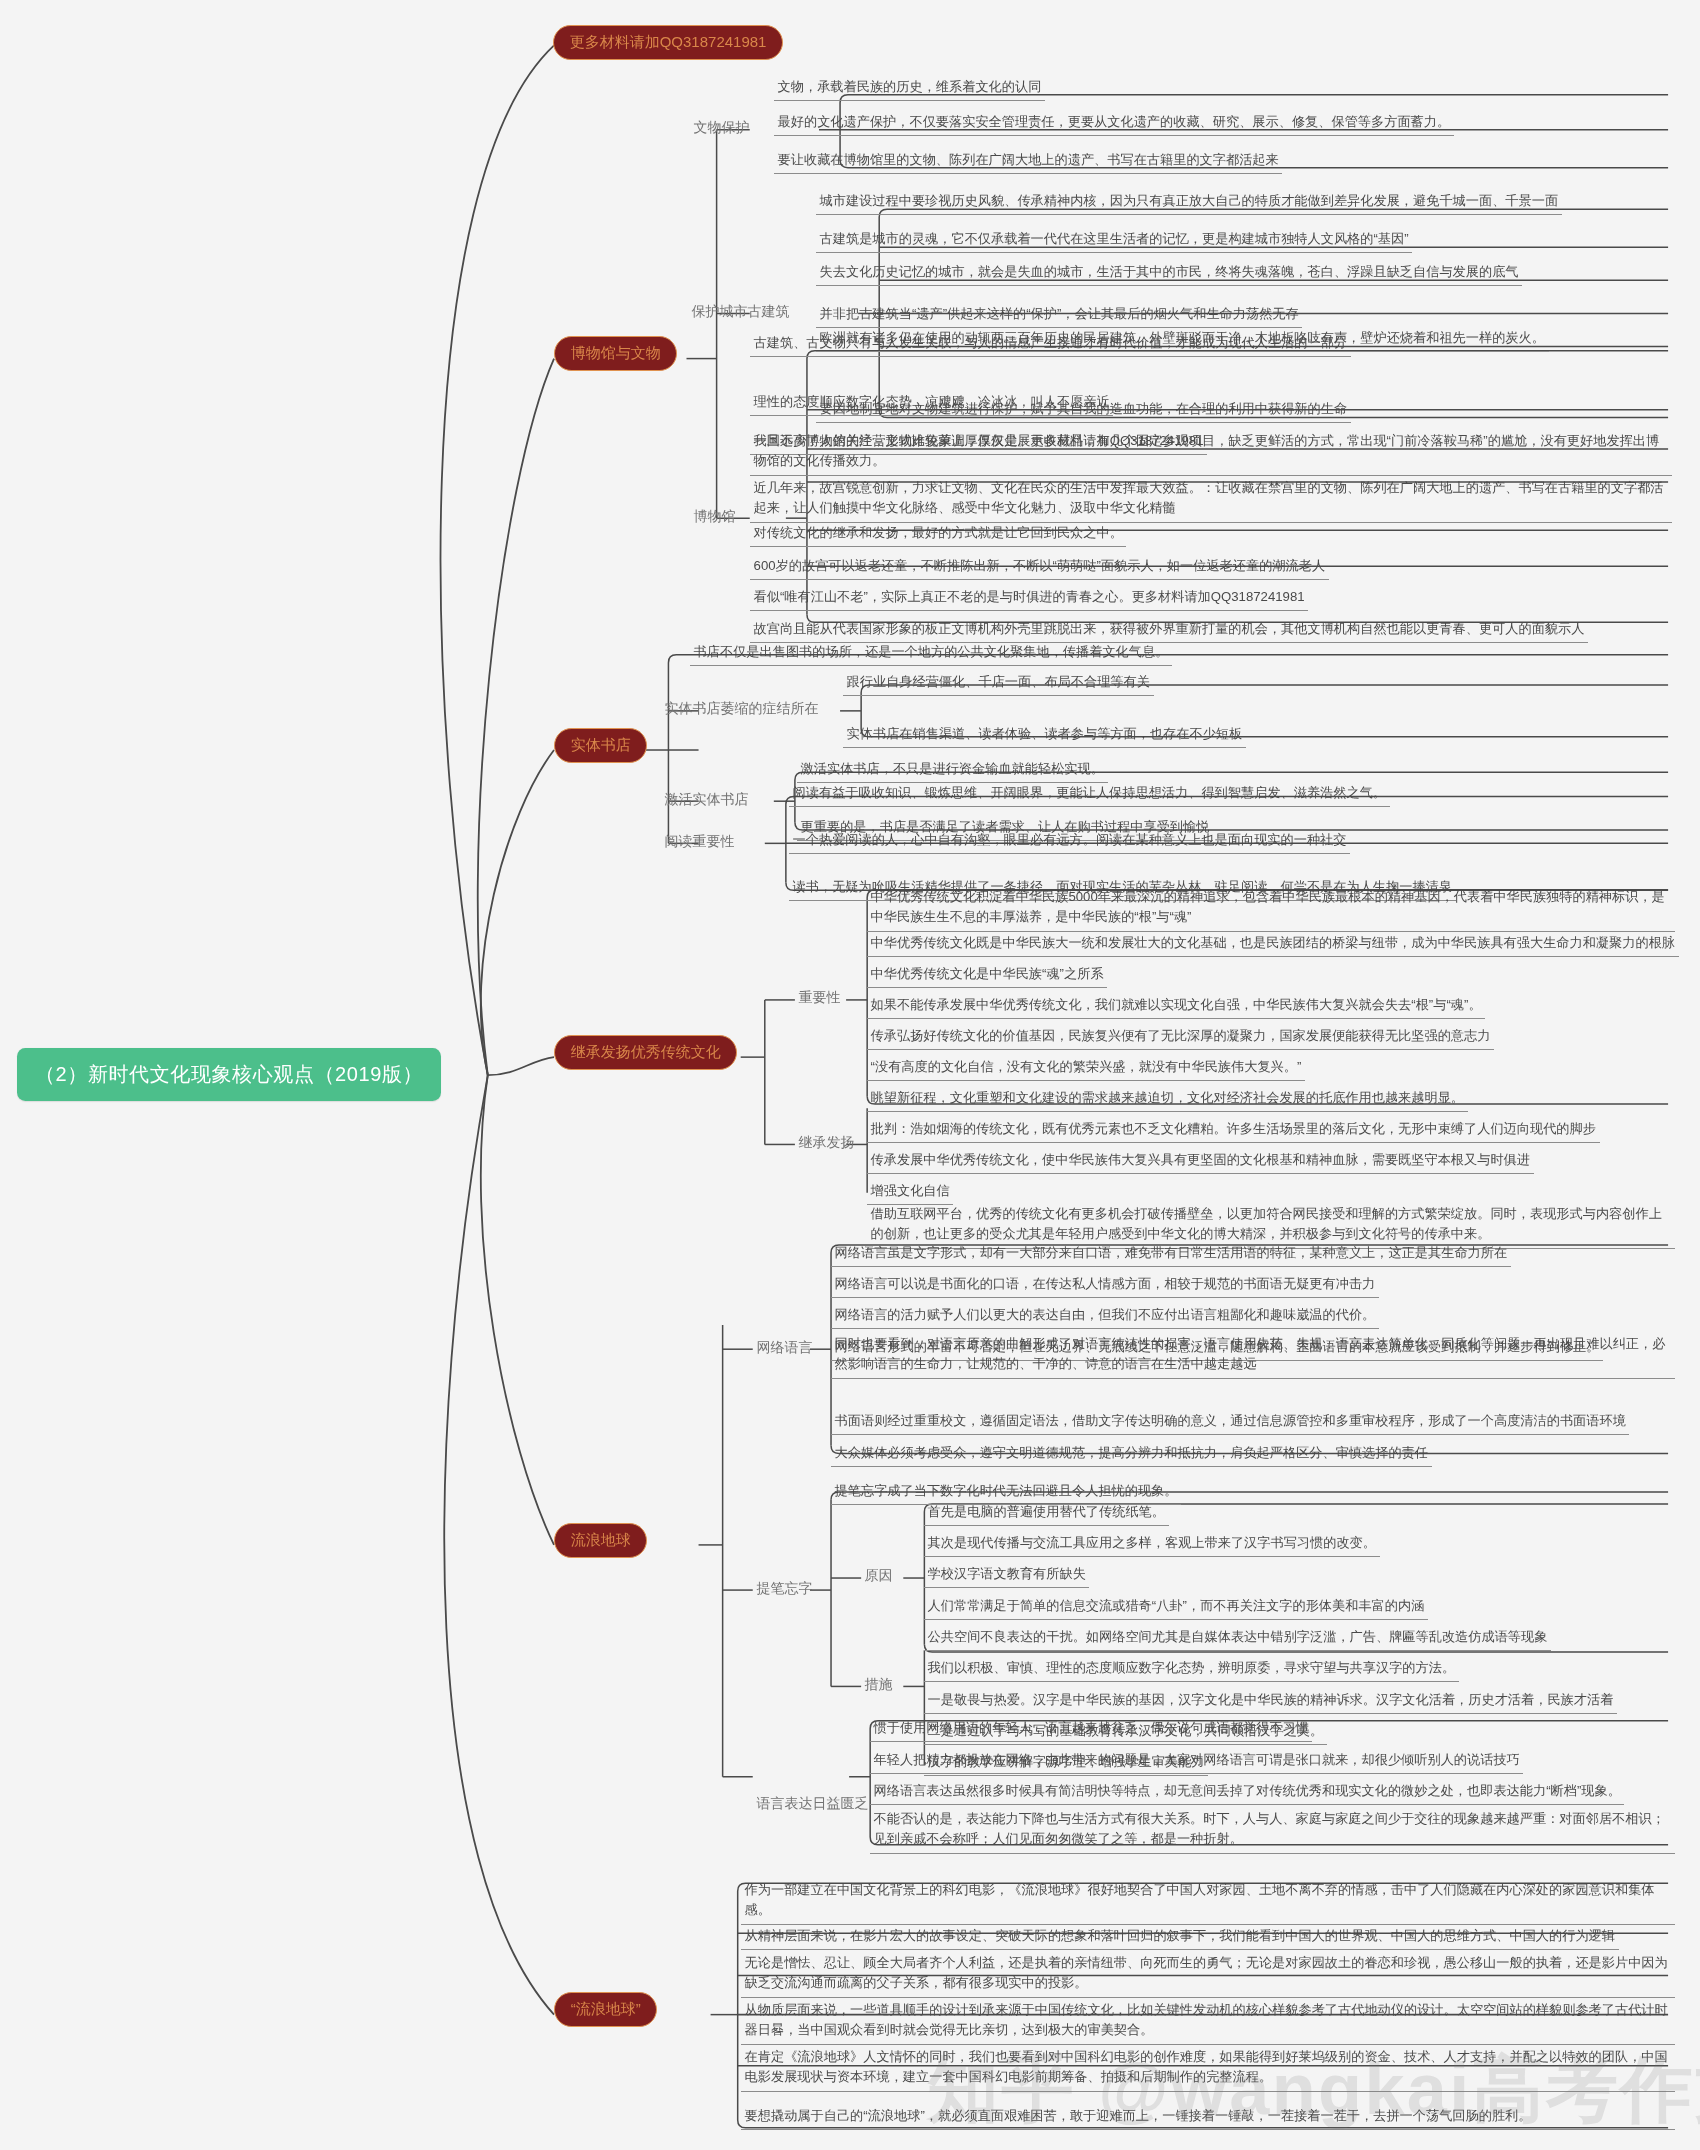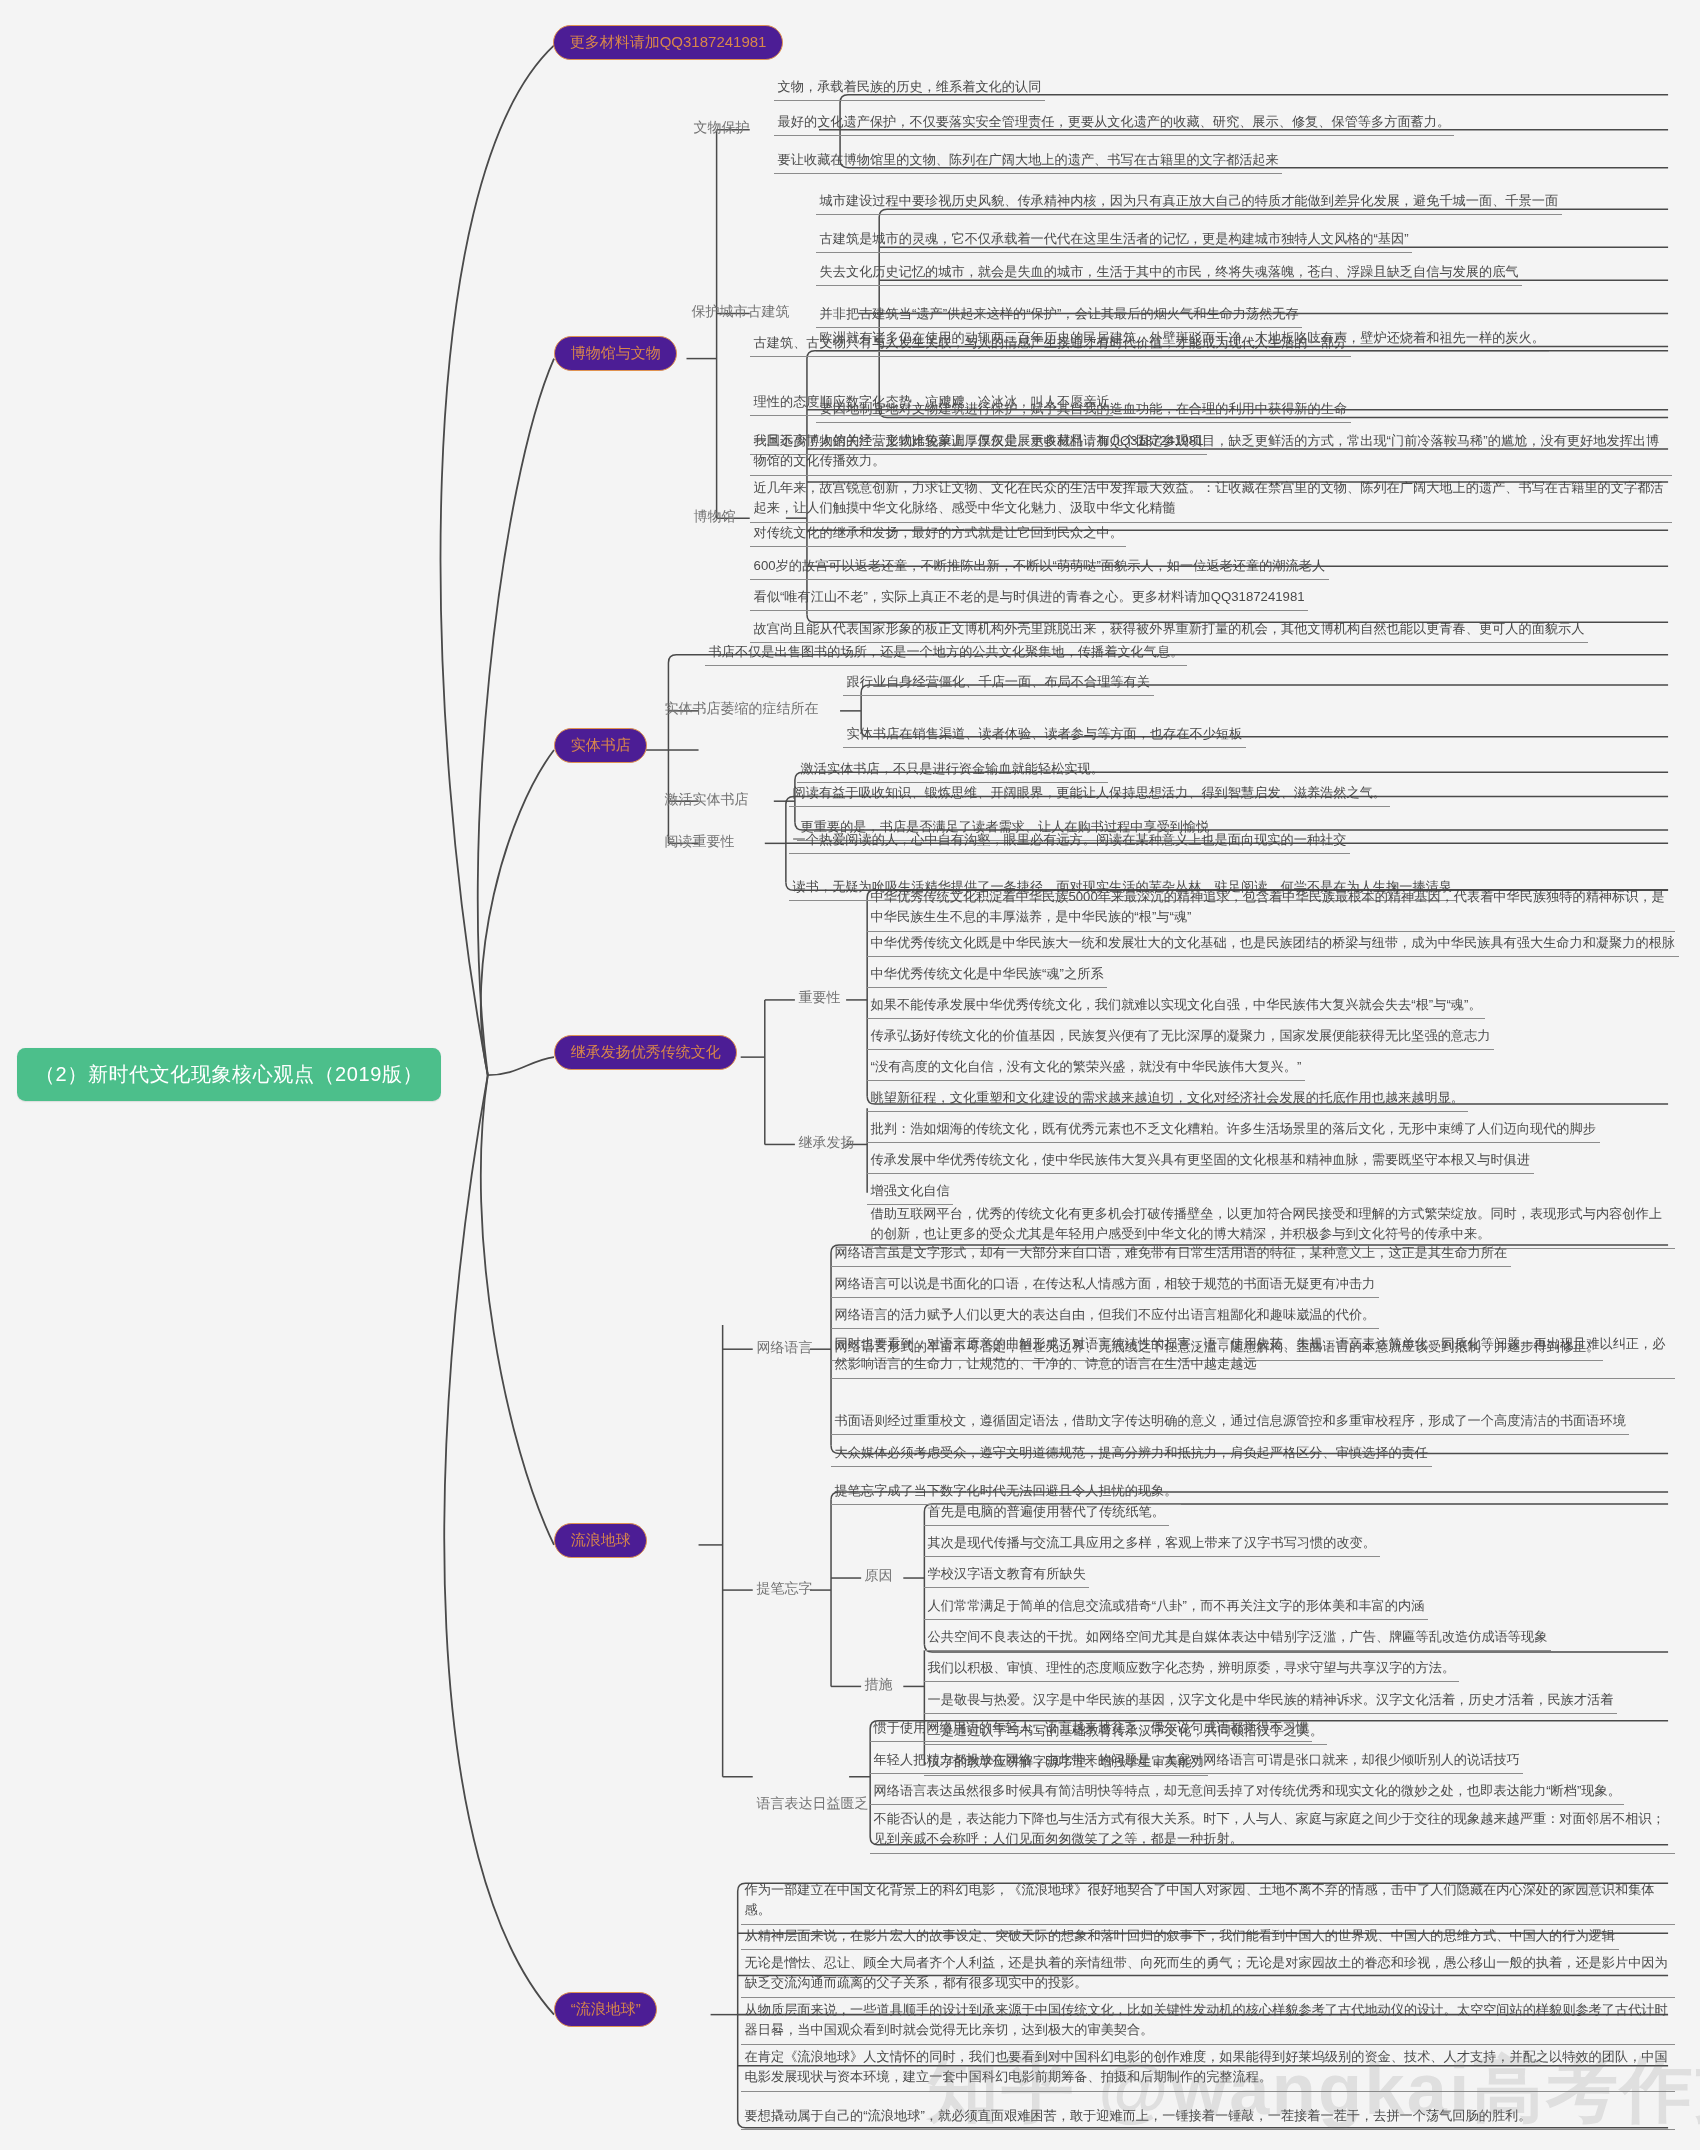--- a/index.html
+++ b/index.html
@@ -25,21 +25,21 @@
     letter-spacing:0.6px;
     padding:13.2px 18px;
     white-space:nowrap;
     box-shadow:0 0.6px 1.2px rgba(0,0,0,.10);
   }
 
   
   .l1{
     position:absolute;
     border:1.8px solid #e0924f;
-    background:#4c1d95;
+    background:#7f1d1d;
     color:#d9874a;
     border-radius:24px;
     font-size:15px;
     padding:7.2px 15.7px;
     white-space:nowrap;
     text-align:center;
   }
 
   
   .l2{
@@ -214,21 +214,21 @@
 
   <div class="leaf wrap" style="left:750px;top:429px;width:915px;">我国不少博物馆的经营形式比较单调，仅仅是展示收藏品，有几个固定参观项目，缺乏更鲜活的方式，常出现“门前冷落鞍马稀”的尴尬，没有更好地发挥出博物馆的文化传播效力。</div>
   <div class="leaf wrap" style="left:750px;top:476px;width:915px;">近几年来，故宫锐意创新，力求让文物、文化在民众的生活中发挥最大效益。：让收藏在禁宫里的文物、陈列在广阔大地上的遗产、书写在古籍里的文字都活起来，让人们触摸中华文化脉络、感受中华文化魅力、汲取中华文化精髓</div>
   <div class="leaf" style="left:750px;top:521px;">对传统文化的继承和发扬，最好的方式就是让它回到民众之中。</div>
   <div class="leaf" style="left:750px;top:554px;">600岁的故宫可以返老还童，不断推陈出新，不断以“萌萌哒”面貌示人，如一位返老还童的潮流老人</div>
   <div class="leaf" style="left:750px;top:585px;">看似“唯有江山不老”，实际上真正不老的是与时俱进的青春之心。更多材料请加QQ3187241981</div>
   <div class="leaf" style="left:750px;top:617px;">故宫尚且能从代表国家形象的板正文博机构外壳里跳脱出来，获得被外界重新打量的机会，其他文博机构自然也能以更青春、更可人的面貌示人</div>
 
   <div class="l1" style="left:554px;top:728px;">实体书店</div>
 
-  <div class="leaf" style="left:705px;top:640px;text-align:center;">书店不仅是出售图书的场所，还是一个地方的公共文化聚集地，传播着文化气息。</div>
+  <div class="leaf" style="left:690px;top:640px;text-align:center;">书店不仅是出售图书的场所，还是一个地方的公共文化聚集地，传播着文化气息。</div>
 
   <div class="l2" style="left:661px;top:699px;">实体书店萎缩的症结所在</div>
   <div class="leaf" style="left:843px;top:670px;">跟行业自身经营僵化、千店一面、布局不合理等有关</div>
   <div class="leaf" style="left:843px;top:722px;">实体书店在销售渠道、读者体验、读者参与等方面，也存在不少短板</div>
 
   <div class="l2" style="left:661px;top:790px;">激活实体书店</div>
   <div class="leaf" style="left:797px;top:757px;">激活实体书店，不只是进行资金输血就能轻松实现。</div>
   <div class="leaf" style="left:797px;top:815px;">更重要的是，书店是否满足了读者需求、让人在购书过程中享受到愉悦</div>
 
   <div class="l2" style="left:661px;top:832px;">阅读重要性</div>

